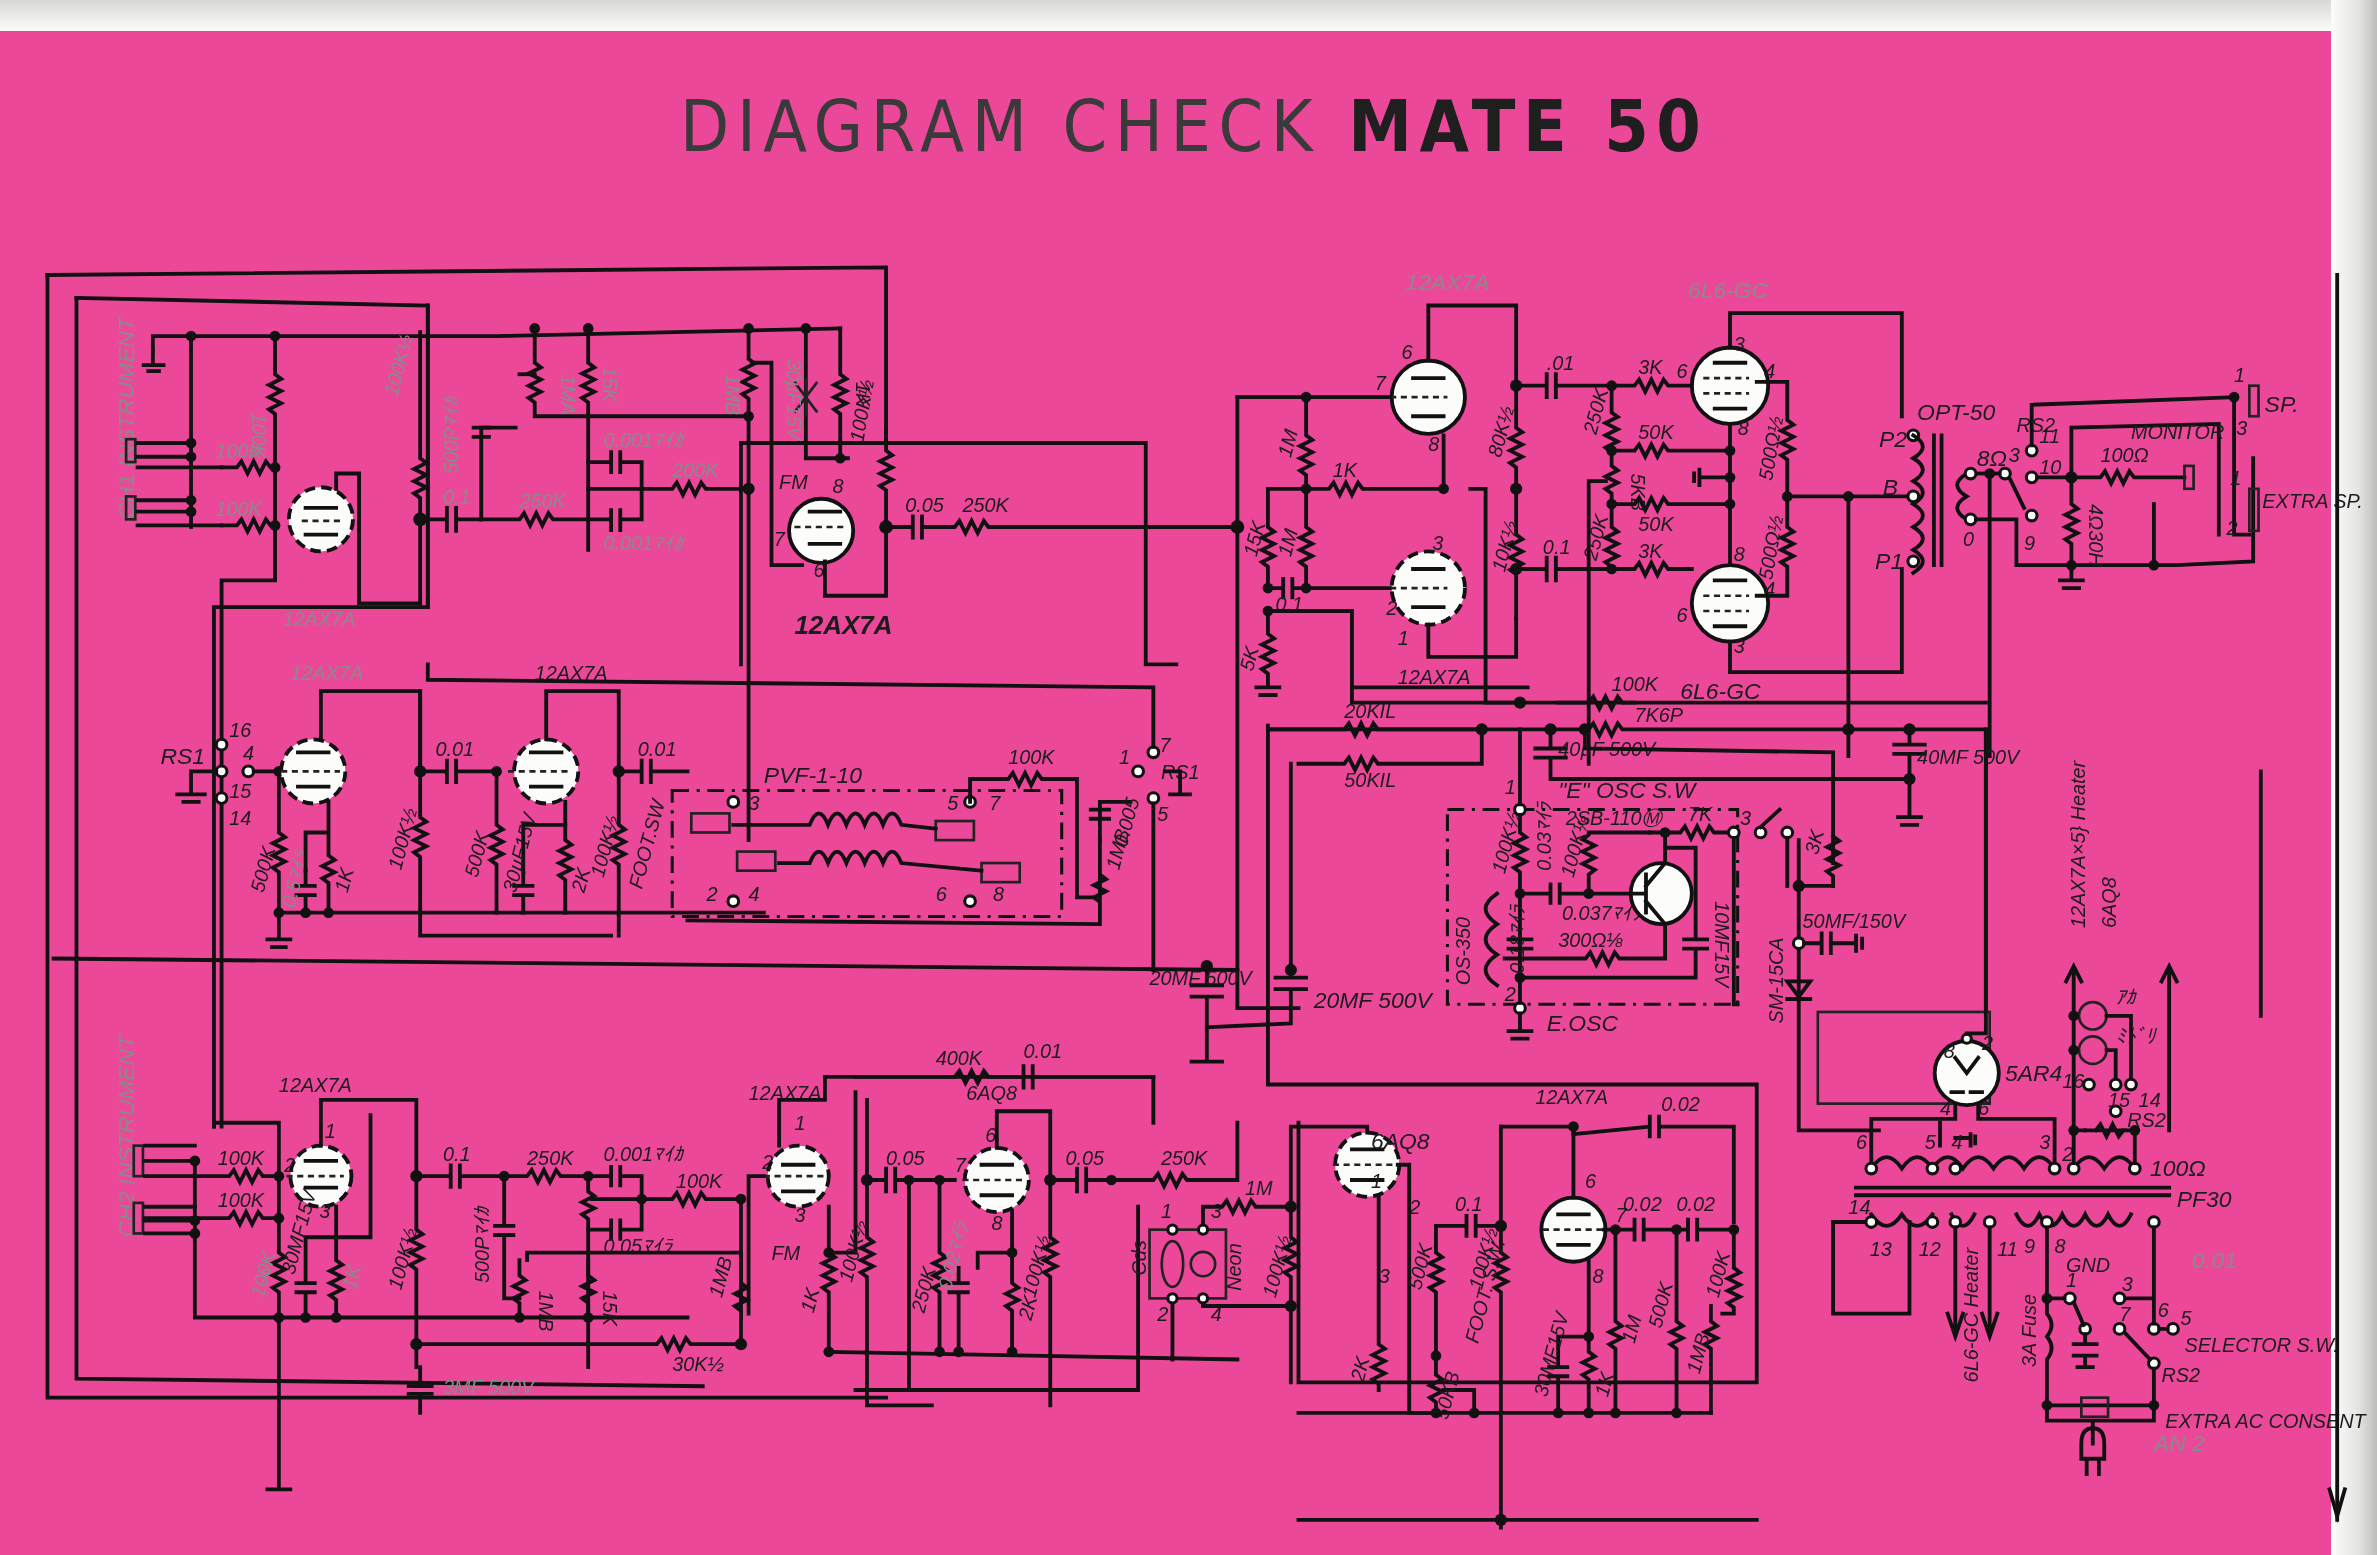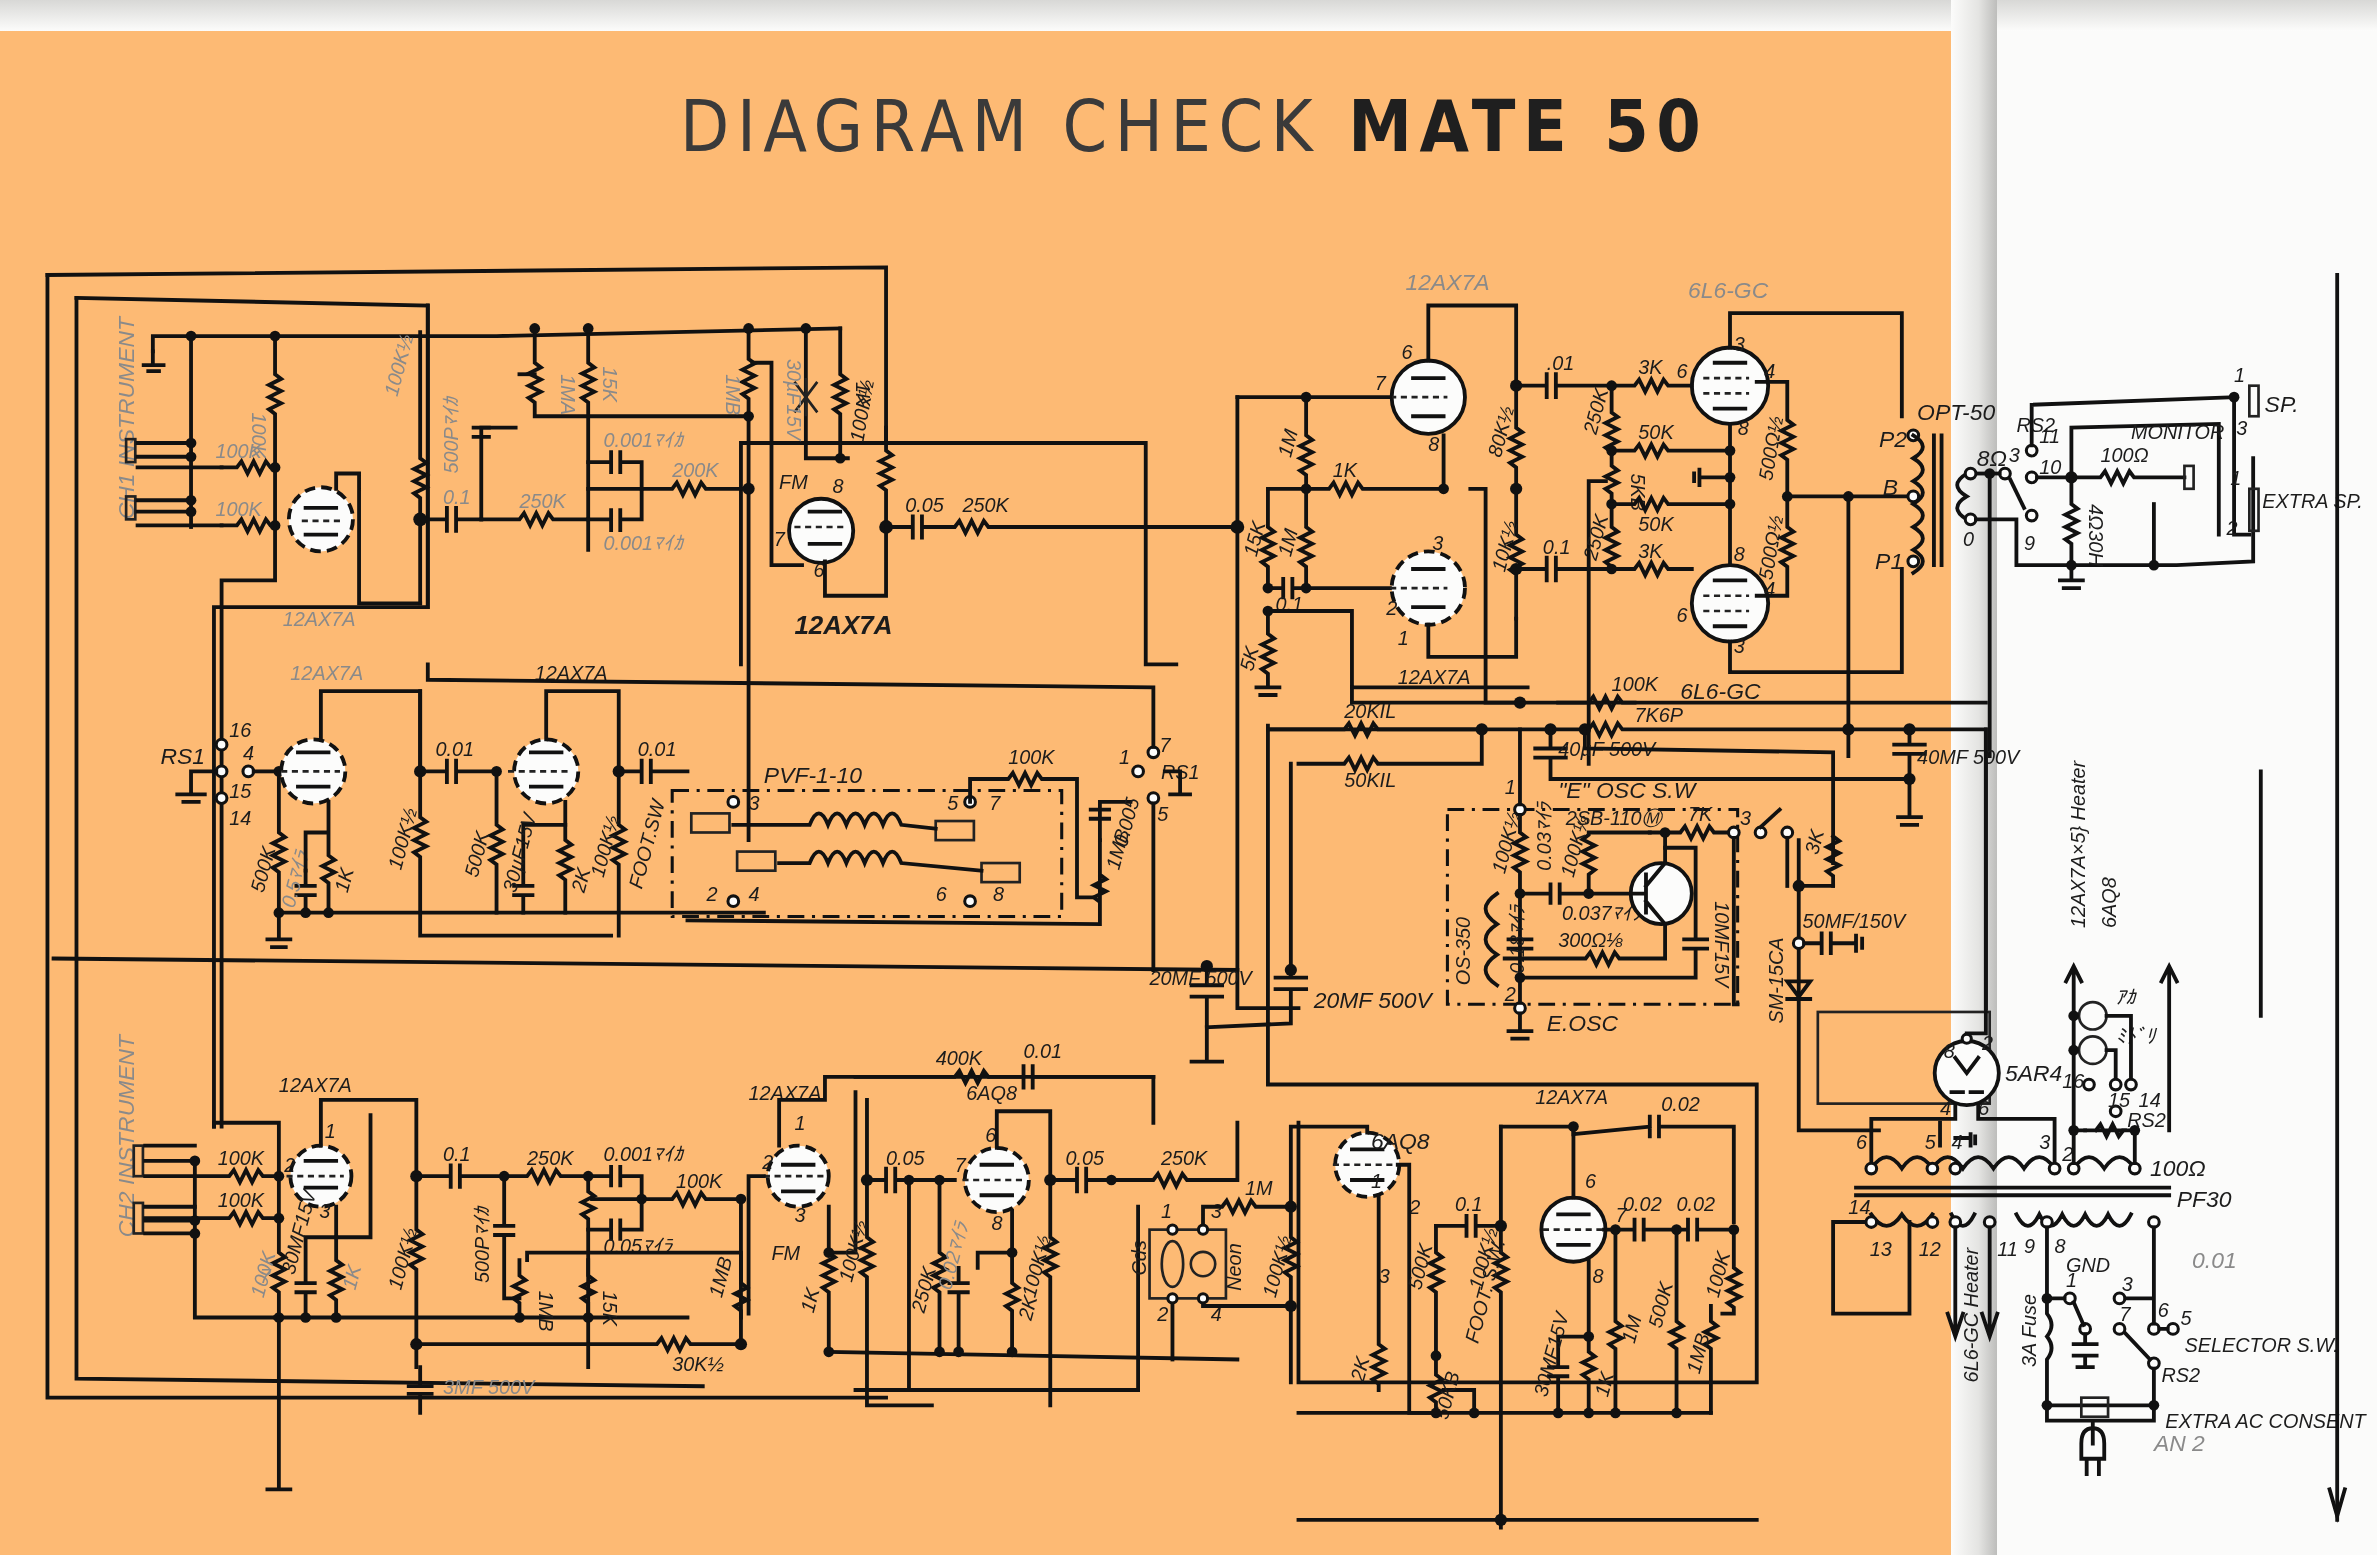--- a/index.html
+++ b/index.html
@@ -1,17 +1,17 @@
 <!DOCTYPE html>
 <html style="font-size:12.2px"><head>
 <meta charset="utf-8">
 <style>
   html, body { margin:0; padding:0; background:#fbfbfa; }
   body { width:2377px; height:1555px; overflow:hidden; position:relative; font-family:"Liberation Sans", sans-serif; }
-  #sheet { position:absolute; left:0; top:0; width:1997px; height:1555px; background:#fdba74; }
+  #sheet { position:absolute; left:0; top:0; width:2377px; height:1555px; background:#ec4899; }
   #scan-shadow-top { position:absolute; left:0; top:0; width:2377px; height:31px; background:linear-gradient(#d8d8d6,#fcfcfb); }
   #scan-shadow-right { position:absolute; right:0; top:0; width:46px; height:1555px; background:linear-gradient(90deg,#fcfcfb,#e4e4e2 60%,#bdbdbb); }
   #title { position:absolute; left:680px; top:90px; font-size:64px; letter-spacing:7.6px; color:#3a3a3a; font-family:"DejaVu Sans", sans-serif; font-weight:normal; transform:scaleY(1.1); white-space:nowrap; }
   #title .mate { color:#1f1f1f; font-weight:bold; }
   svg#schem { position:absolute; left:0; top:0; }
   svg#schem text { font-family:"Liberation Sans", sans-serif; font-style:italic; fill:#1c1c1c; }
   .w { stroke:#111; stroke-width:5; fill:none; stroke-linecap:square; }
   .wt { stroke:#222; stroke-width:3.5; fill:none; }
   .dash { stroke:#111; stroke-width:4; fill:none; stroke-dasharray:22 10 4 10; }
   .tube { stroke:#111; stroke-width:5; fill:#fcfcfb; }

